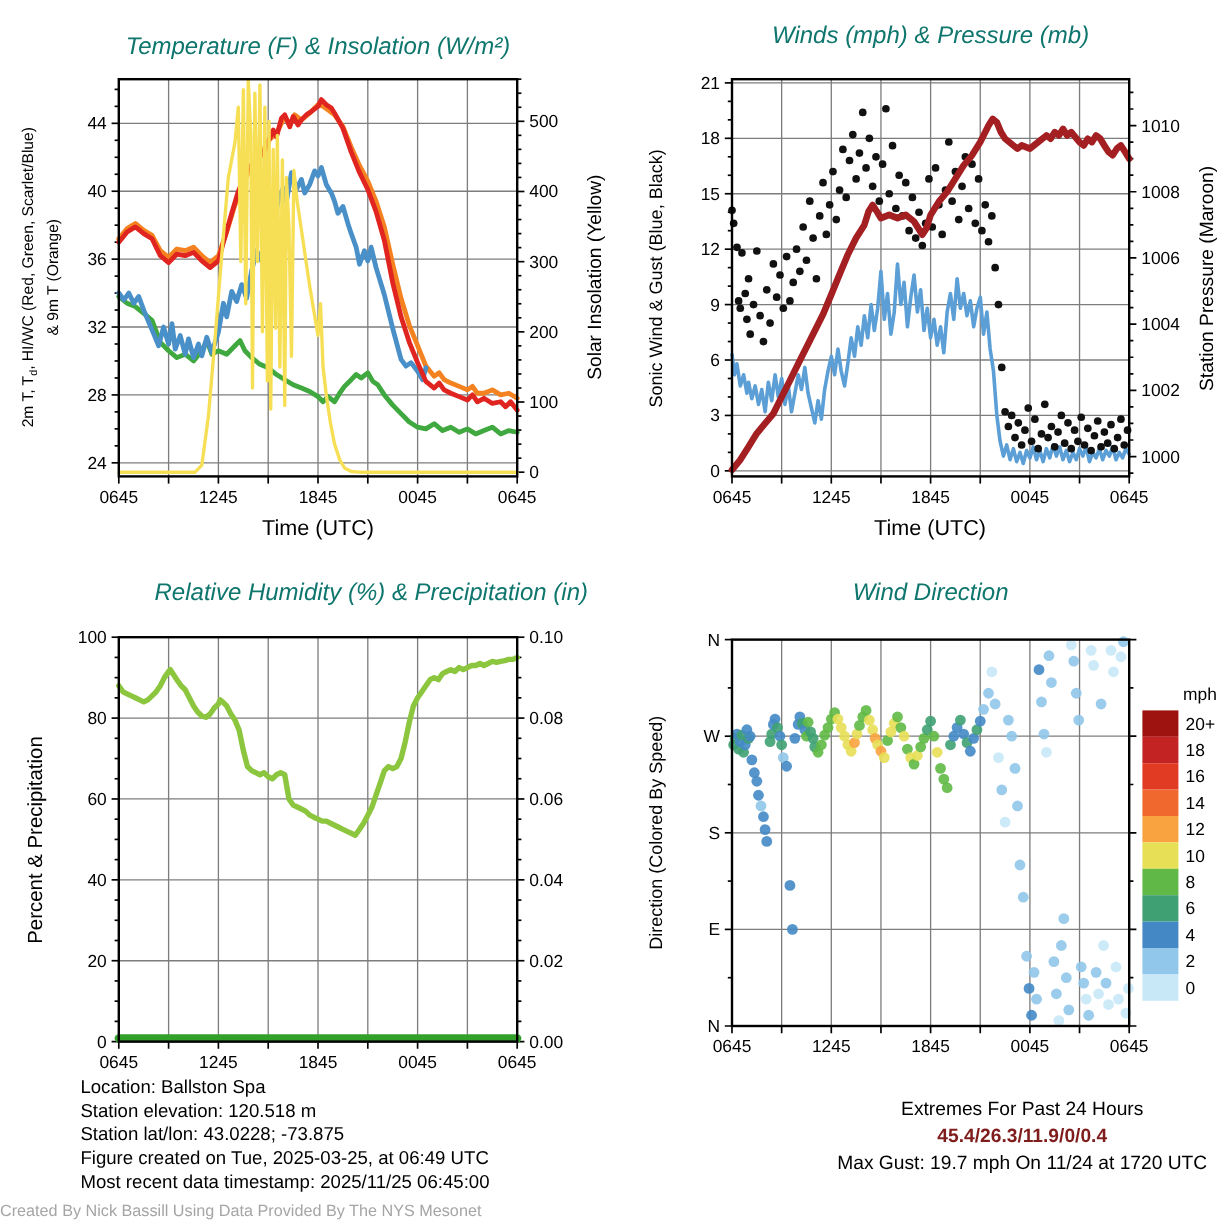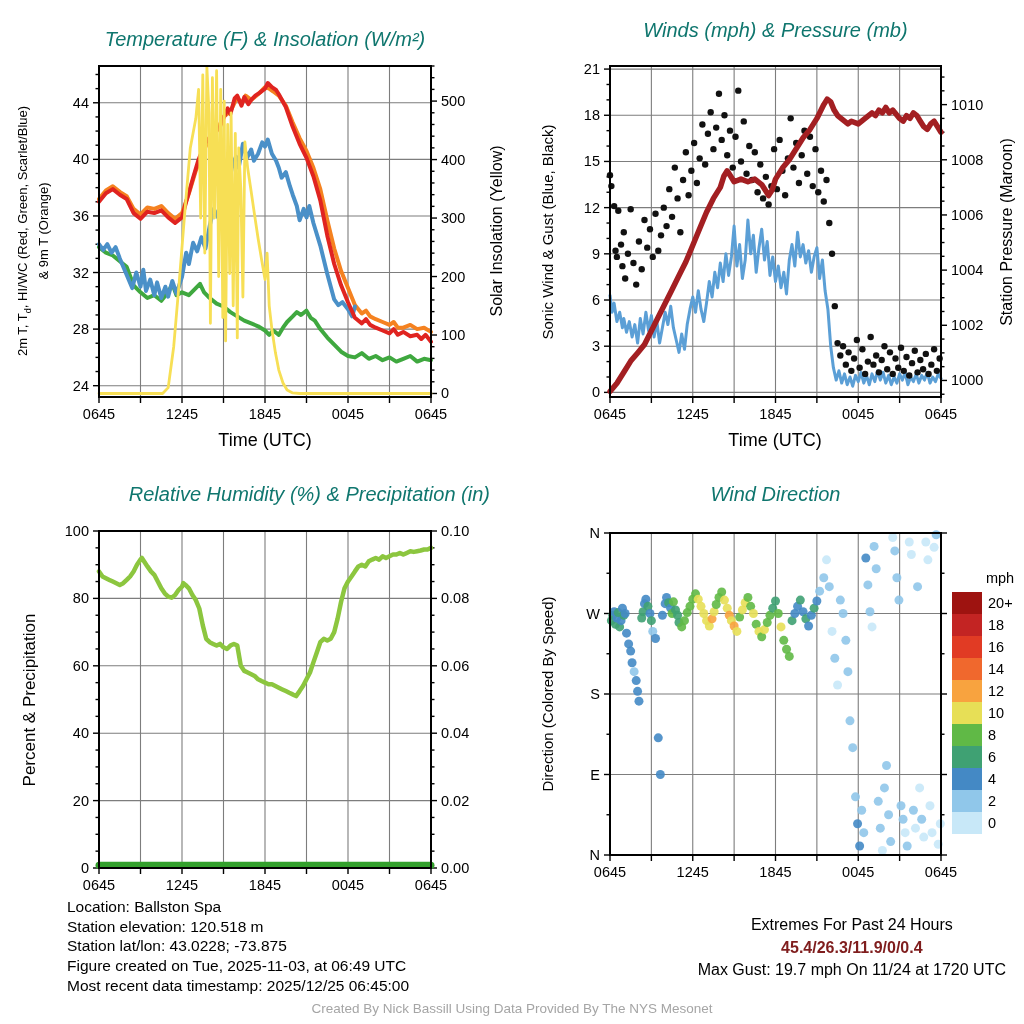--- a/index.html
+++ b/index.html
@@ -8,21 +8,21 @@
   svg{position:absolute;left:0;top:0;}
   .chart-title{position:absolute;text-align:center;font-size:20px;color:#0f766e;white-space:nowrap;font-style:italic;}
   .rot{position:absolute;white-space:nowrap;transform:translate(-50%,-50%) rotate(-90deg);text-align:center;}
   .ylab{font-size:15px;}
   .ylab-small{font-size:13px;line-height:15px;}
   .xlab{position:absolute;text-align:center;font-size:18px;}
   sub.tsub{font-size:9px;}
   .foot-left{position:absolute;left:20px;top:897px;font-size:15.5px;line-height:19.7px;margin-left:47px;}
   .foot-right{position:absolute;right:18px;top:914px;font-size:16px;line-height:22.7px;text-align:center;}
   .foot-right .extreme-vals{font-weight:bold;}
-  .credit{position:absolute;left:0;top:1001px;width:1024px;text-align:center;font-size:13.5px;color:#a5a5a5;}
+  .credit{position:absolute;left:0;top:1001px;width:1024px;text-align:left;font-size:13.5px;color:#a5a5a5;}
 </style>
 </head>
 <body>
 
 <div class="page">
 
   <svg id="charts" width="1024" height="1024" viewBox="0 0 1024 1024">
       <g>
         <g stroke="#7d7d7d" stroke-width="1.1">
           <line x1="99" x2="99" y1="66" y2="397"></line>
@@ -720,22 +720,22 @@
   <div class="rot ylab" style="left:30px;top:700px;font-size:17px;">Percent &amp; Precipitation</div>
   <div class="rot ylab" style="left:547px;top:694px;">Direction (Colored By Speed)</div>
 
   <div class="xlab" style="left:165px;width:200px;top:430px;">Time (UTC)</div>
   <div class="xlab" style="left:675px;width:200px;top:430px;">Time (UTC)</div>
 
   <div class="foot-left">
     <div>Location: Ballston Spa</div>
     <div>Station elevation: 120.518 m</div>
     <div>Station lat/lon: 43.0228; -73.875</div>
-    <div>Figure created on Tue, 2025-11-03, at 06:49 UTC</div>
-    <div>Most recent data timestamp: 2025/12/25 06:45:00</div>
+    <div>Figure created on Tue, 2025-03-25, at 06:49 UTC</div>
+    <div>Most recent data timestamp: 2025/11/25 06:45:00</div>
   </div>
 
   <div class="foot-right">
     <div>Extremes For Past 24 Hours</div>
     <div class="extreme-vals" id="extreme-vals" style="color: #7f1d1d;">45.4/26.3/11.9/0/0.4</div>
     <div>Max Gust: 19.7 mph On 11/24 at 1720 UTC</div>
   </div>
 
   <div class="credit">Created By Nick Bassill Using Data Provided By The NYS Mesonet</div>
 </div>

